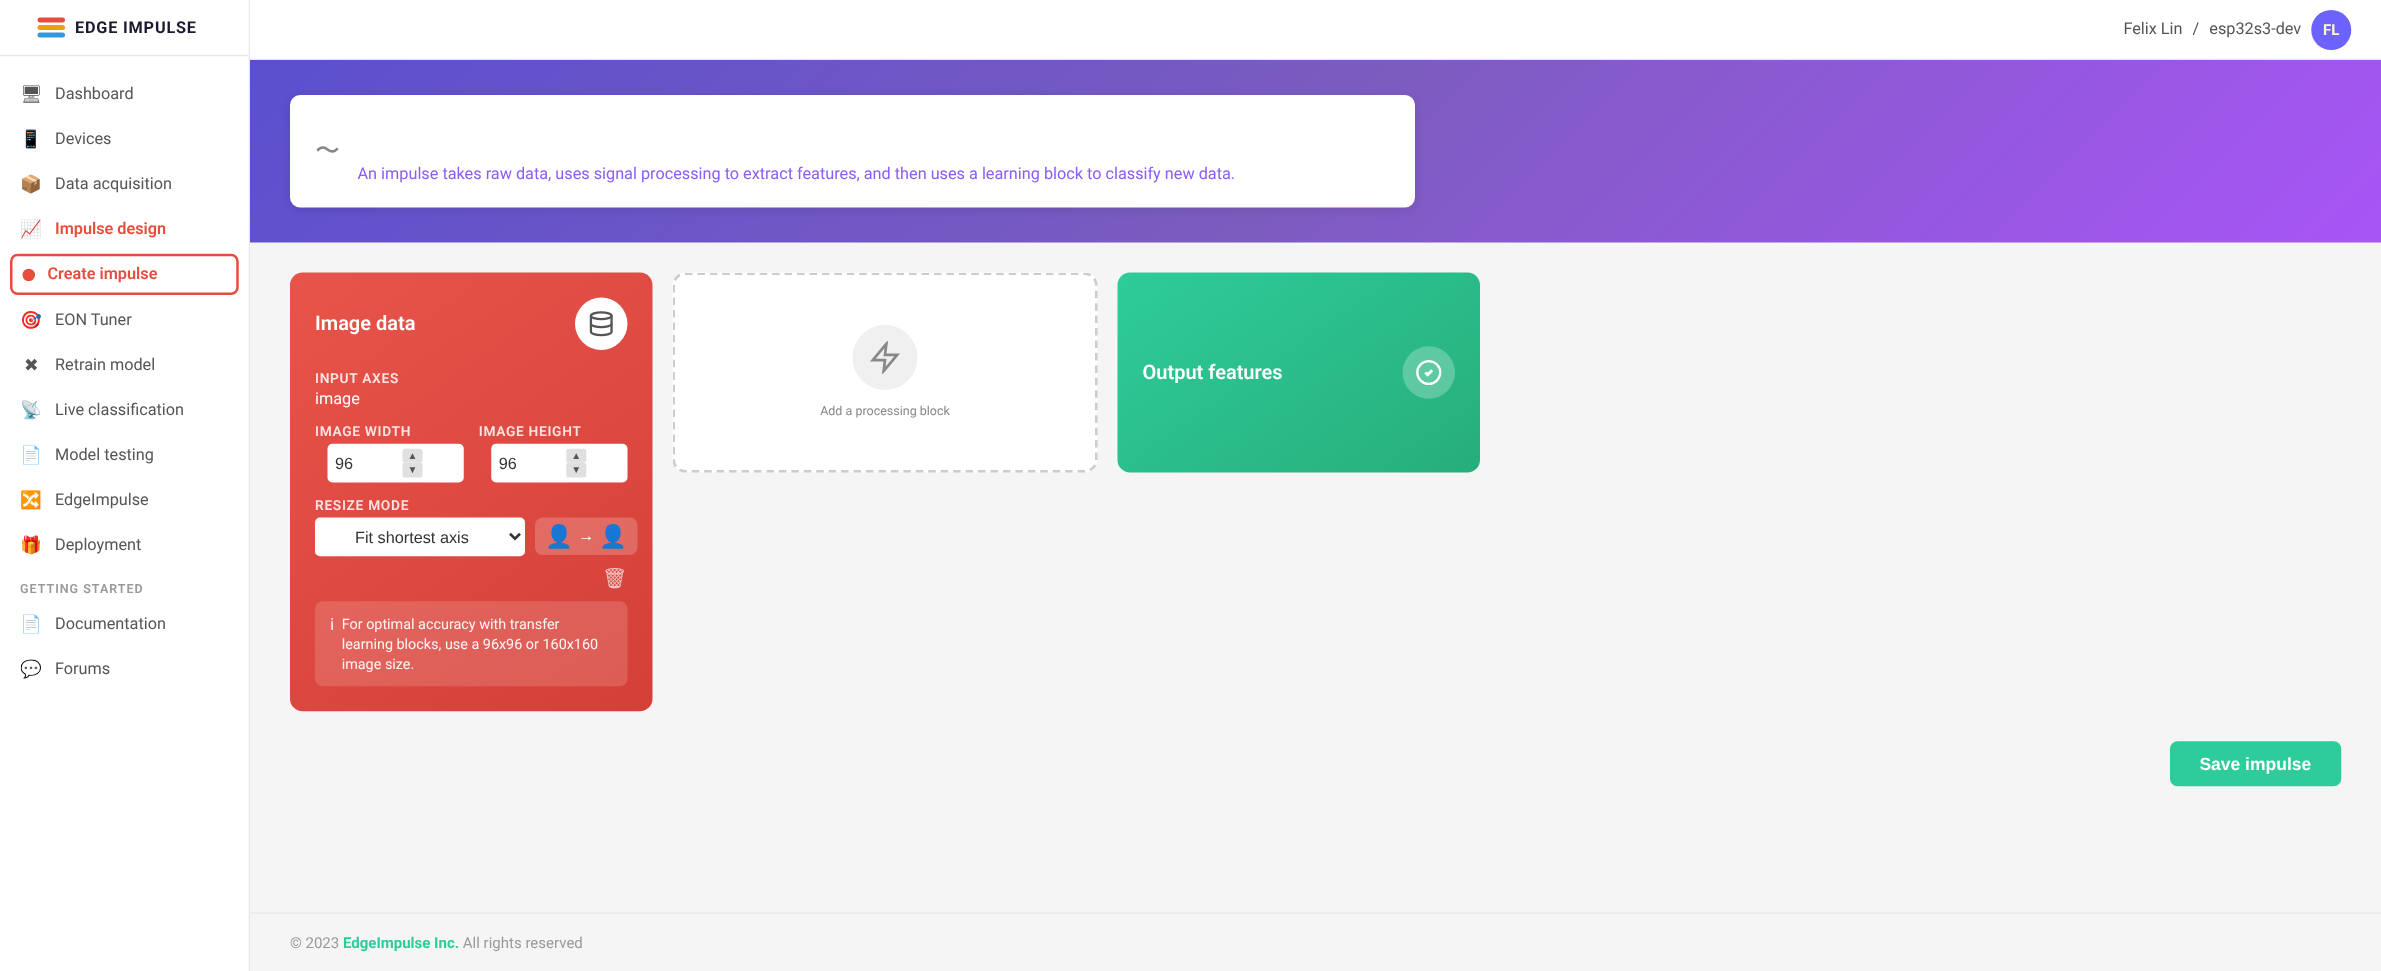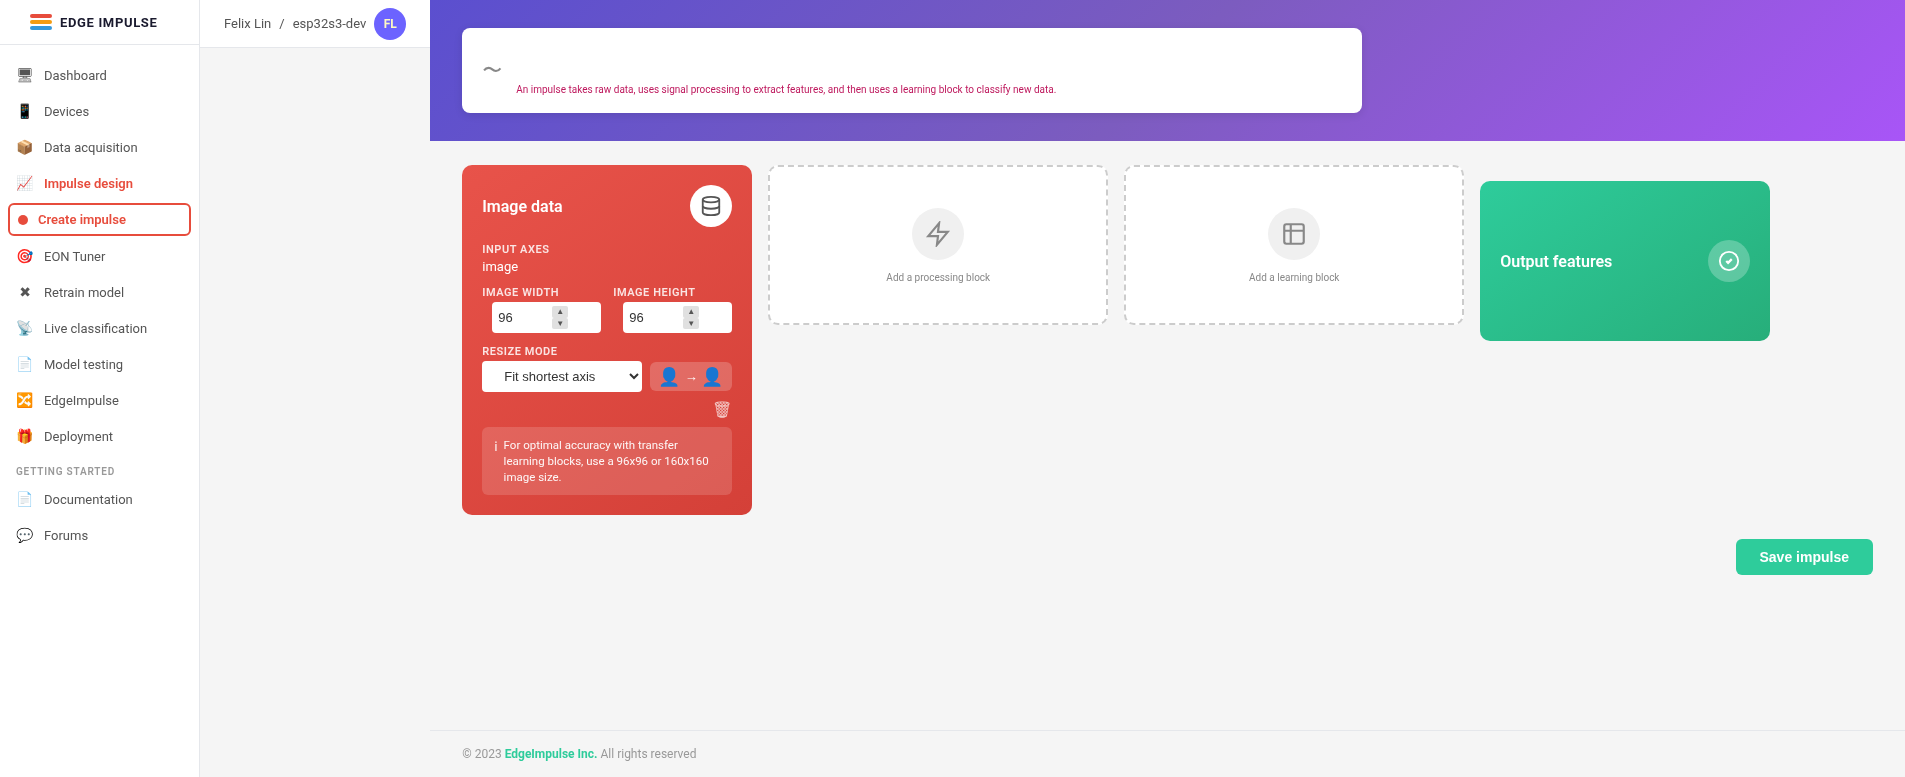--- a/index.html
+++ b/index.html
@@ -90,21 +90,21 @@
       color: #999;
       text-transform: uppercase;
       letter-spacing: 0.08em;
       padding: 12px 16px 4px;
     }
 
     
     .main {
       flex: 1;
       display: flex;
-      flex-direction: row;
+      flex-direction: column;
       overflow: hidden;
     }
 
     
     .topbar {
       background: #fff;
       border-bottom: 1px solid #e5e7eb;
       padding: 0 24px;
       height: 48px;
       display: flex;
@@ -154,22 +154,22 @@
       align-items: center;
       gap: 14px;
       max-width: 900px;
       box-shadow: 0 2px 8px rgba(0,0,0,0.1);
     }
     .hero-icon {
       color: #888;
       font-size: 20px;
     }
     .hero-text {
-      font-size: 10px;
-      color: #be185d;
+      font-size: 13px;
+      color: #8b5cf6;
       line-height: 1.5;
       margin-top: 38px;
     }
 
     
     .impulse-area {
       padding: 24px 32px;
       flex: 1;
     }
     .blocks-row {
@@ -233,21 +233,21 @@
     .resize-section {
       margin-bottom: 8px;
     }
     .resize-row {
       display: flex;
       align-items: center;
       gap: 8px;
     }
     .resize-select {
       flex: 1;
-      padding: 7px 18px;
+      padding: 7px 28px;
       background: #fff;
       border: none;
       border-radius: 4px;
       font-size: 13px;
       color: #333;
       cursor: pointer;
       outline: none;
     }
     .resize-icon-pair {
       display: flex;
@@ -324,21 +324,20 @@
       background: linear-gradient(145deg, #2ecc9b, #27ae7a);
       border-radius: 10px;
       padding: 20px;
       width: 290px;
       min-width: 290px;
       min-height: 160px;
       display: flex;
       align-items: center;
       justify-content: space-between;
       color: #fff;
-      margin-top: 16px;
     }
     .output-title {
       font-size: 16px;
       font-weight: 600;
       color: #fff;
     }
     .output-check {
       width: 42px;
       height: 42px;
       background: rgba(255,255,255,0.25);
@@ -576,28 +575,20 @@
 
         <div class="add-block-card">
           <div class="add-block-icon-circle">
             <svg width="26" height="26" viewBox="0 0 24 24" fill="none" stroke="#888" stroke-width="2">
               <polygon points="13 2 3 14 12 14 11 22 21 10 12 10 13 2"></polygon>
             </svg>
           </div>
           <span class="add-block-label">Add a processing block</span>
         </div>
 
-        <div class="add-block-card">
-          <div class="add-block-icon-circle">
-            <svg width="26" height="26" viewBox="0 0 24 24" fill="none" stroke="#888" stroke-width="2">
-              <path d="M9 3H5a2 2 0 0 0-2 2v4m6-6h10a2 2 0 0 1 2 2v4M9 3v18m0 0h10a2 2 0 0 0 2-2V9M9 21H5a2 2 0 0 1-2-2V9m0 0h18"></path>
-            </svg>
-          </div>
-          <span class="add-block-label">Add a learning block</span>
-        </div>
 
         <div class="output-card">
           <span class="output-title">Output features</span>
           <div class="output-check">
             <svg width="22" height="22" viewBox="0 0 24 24" fill="none" stroke="#fff" stroke-width="2.5">
               <circle cx="12" cy="12" r="10" stroke="#fff" stroke-width="2"></circle>
               <polyline points="9 12 11 14 15 10"></polyline>
             </svg>
           </div>
         </div>

